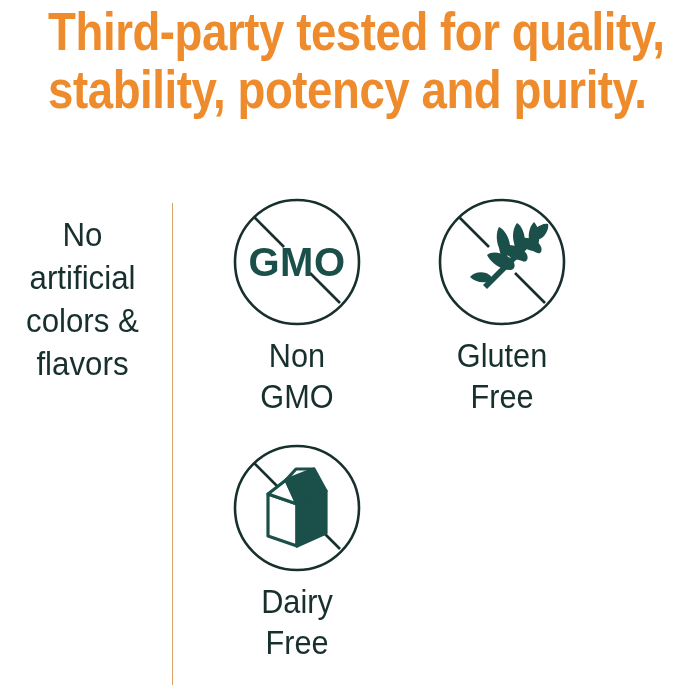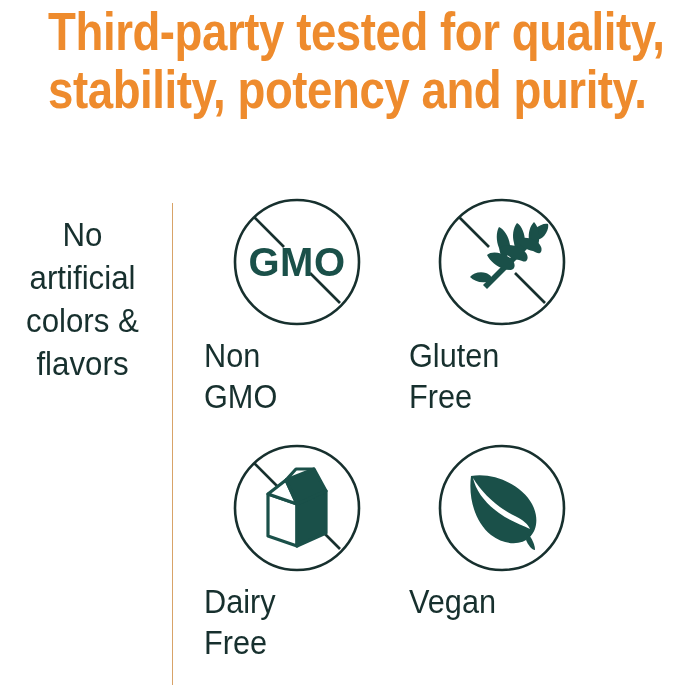--- a/index.html
+++ b/index.html
@@ -70,21 +70,21 @@
   #badge-grid {
     position: absolute;
     left: 180px;
     top: 196px;
     width: 507px;
     height: 491px;
   }
   .badge {
     position: absolute;
     width: 200px;
-    text-align: left;
+    text-align: center;
   }
   .badge-col-1 { left: 17px; }
   .badge-col-2 { left: 222px; }
   .badge-row-1 { top: 0px; }
   .badge-row-2 { top: 246px; }
 
   .badge-mark {
     width: 132px;
     height: 132px;
     margin: 0 auto;
@@ -180,36 +180,14 @@
 
         <path d="M55,38 L65,27 L83,27" fill="none" stroke="#1A5049" stroke-width="3.2" stroke-linejoin="round"></path>
       </g>
     </svg>
     <div class="badge-label">
       <span class="ln">Dairy</span>
       <span class="ln">Free</span>
     </div>
   </div>
 
-  <div class="badge badge-col-2 badge-row-2">
-    <svg class="badge-mark" viewBox="0 0 132 132">
-      <circle cx="66" cy="66" r="62" fill="none" stroke="#17302E" stroke-width="2.6"></circle>
-      <g>
-        <path d="M35,34
-                 C58,30 86,43 96,62
-                 C103,75 101,88 94,95
-                 C85,104 68,103 55,93
-                 C40,81 32,58 35,34 Z" fill="#1A5049"></path>
-        <path d="M37,36
-                 C47,52 62,66 79,74
-                 C87,78 92,82 94,87
-                 C86,83 74,79 63,71
-                 C49,61 40,49 37,36 Z" fill="#ffffff"></path>
-        <path d="M92,92 C96,96 99,103 99,108 C96,108 92,103 90,98 Z" fill="#1A5049"></path>
-      </g>
-    </svg>
-    <div class="badge-label">
-      <span class="ln">Vegan</span>
-
-    </div>
-  </div>
 
 </div>
 
 </body></html>

